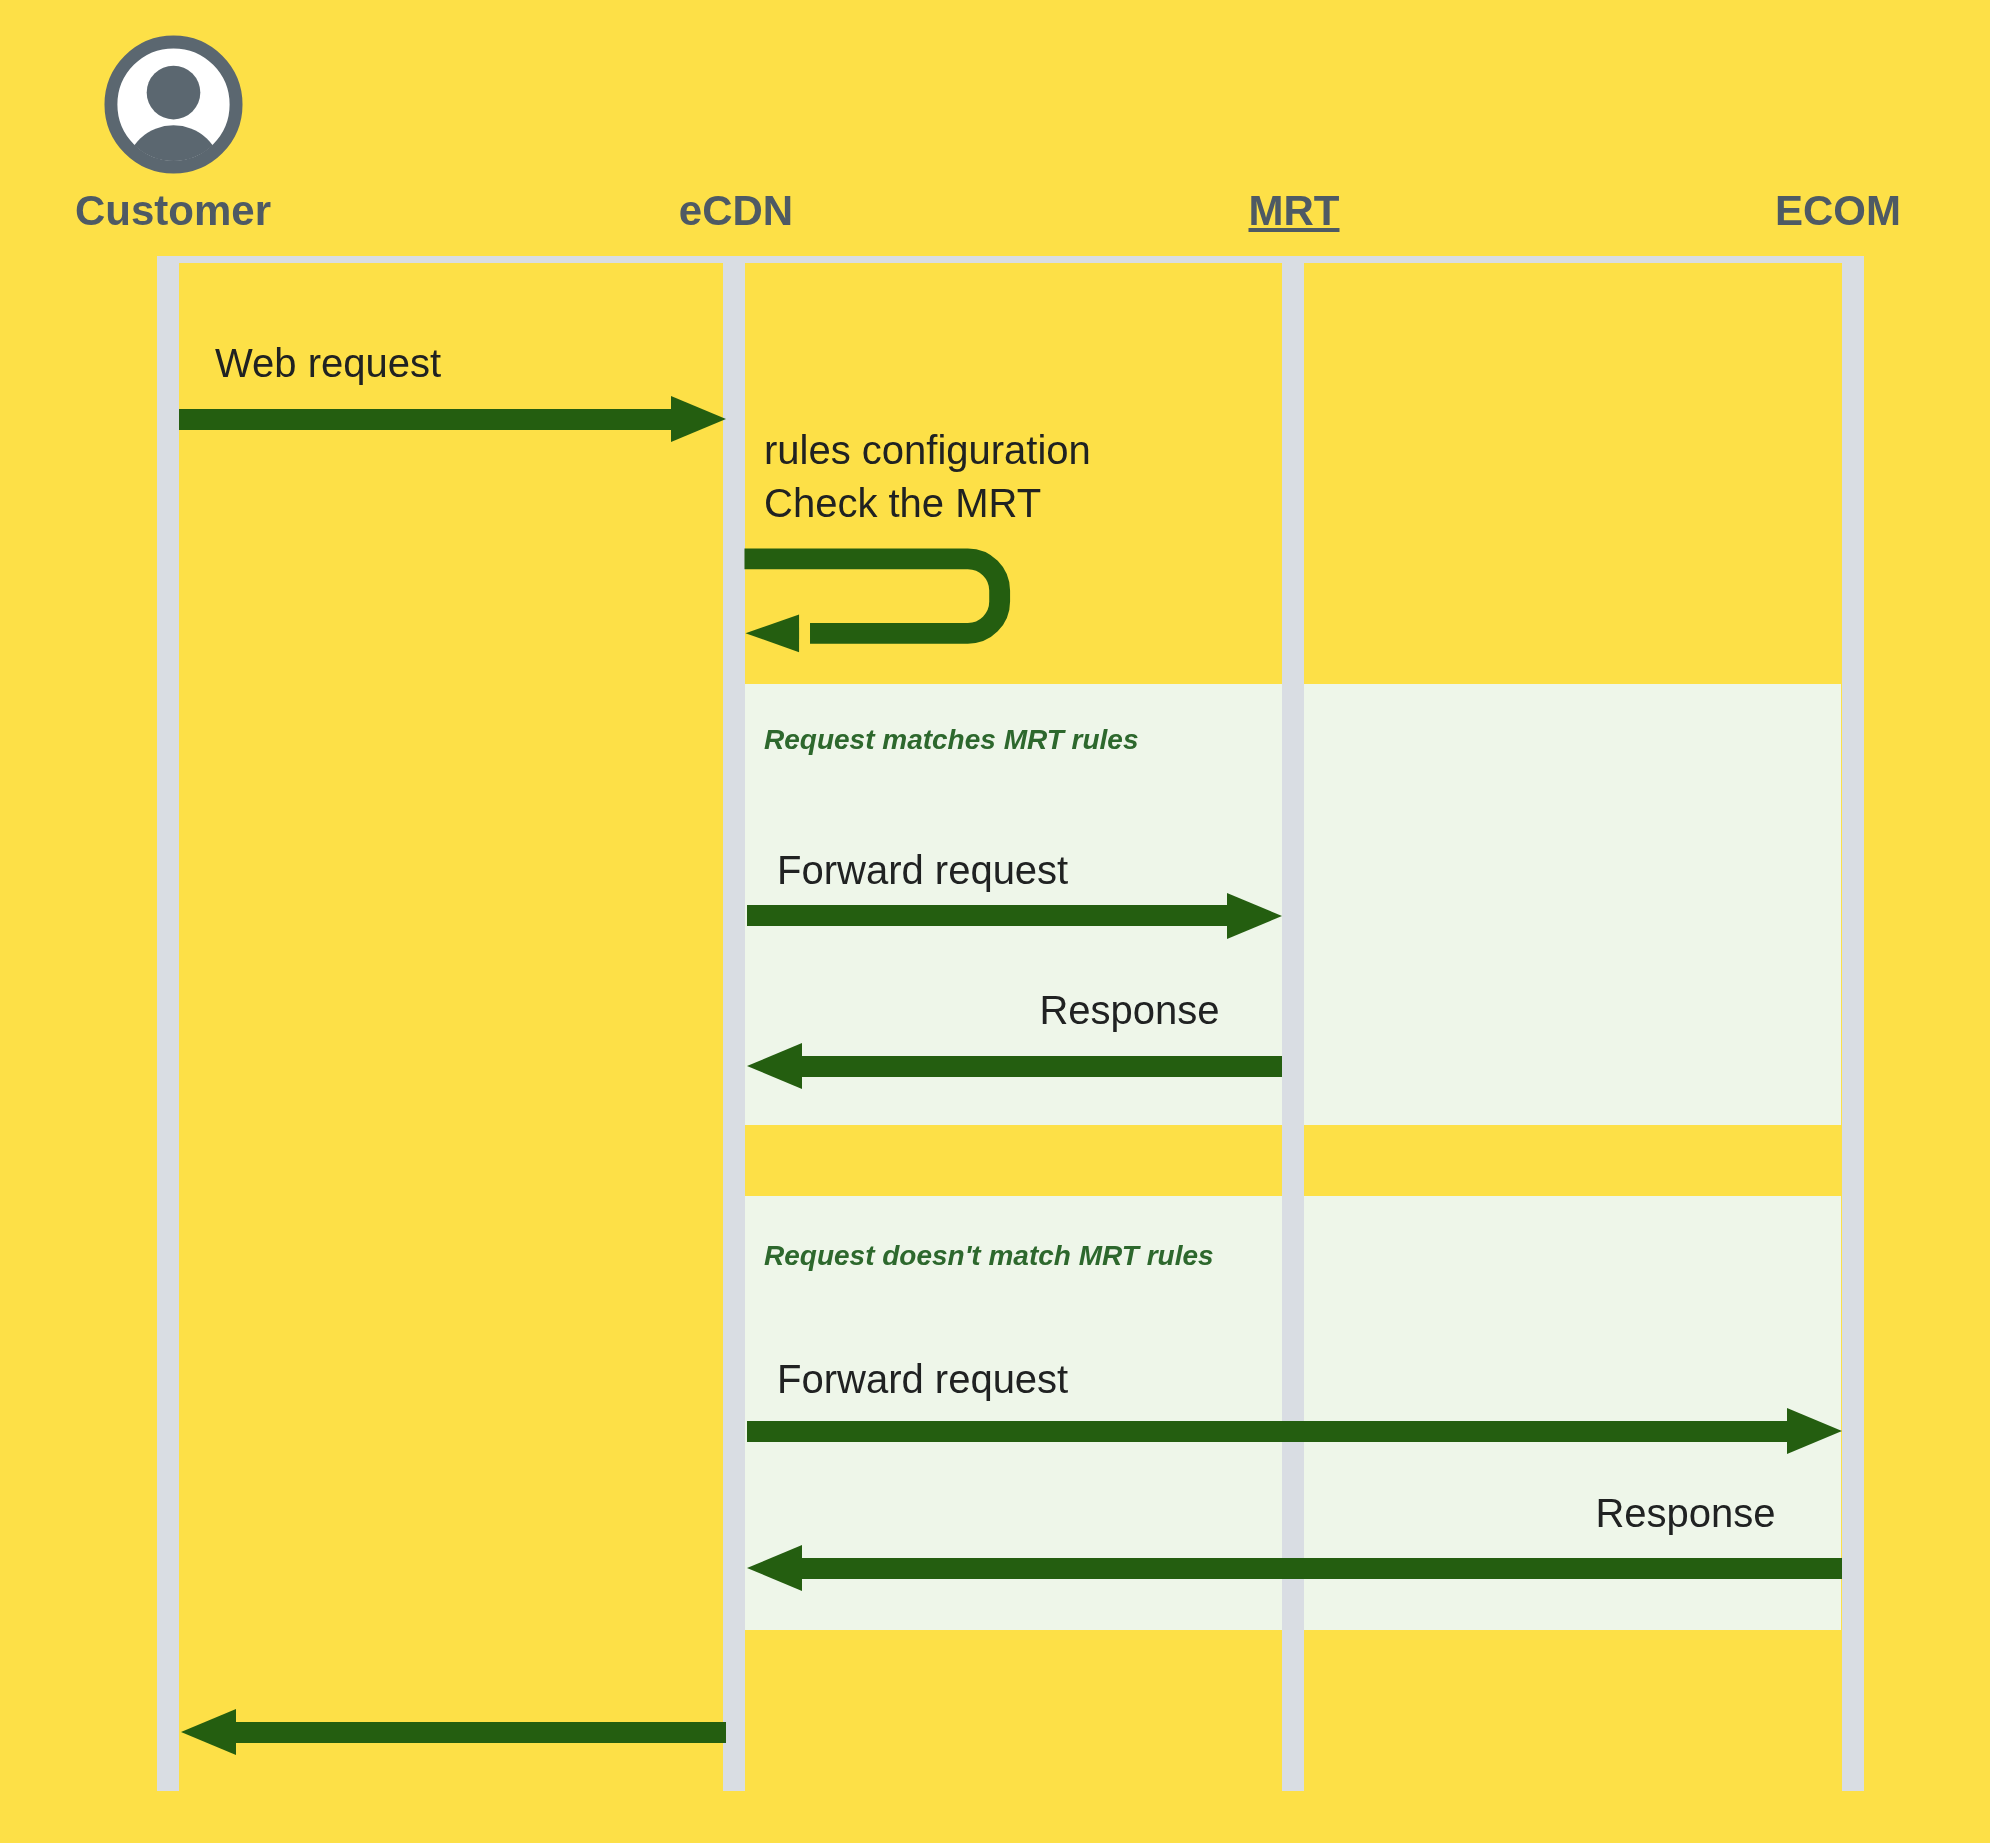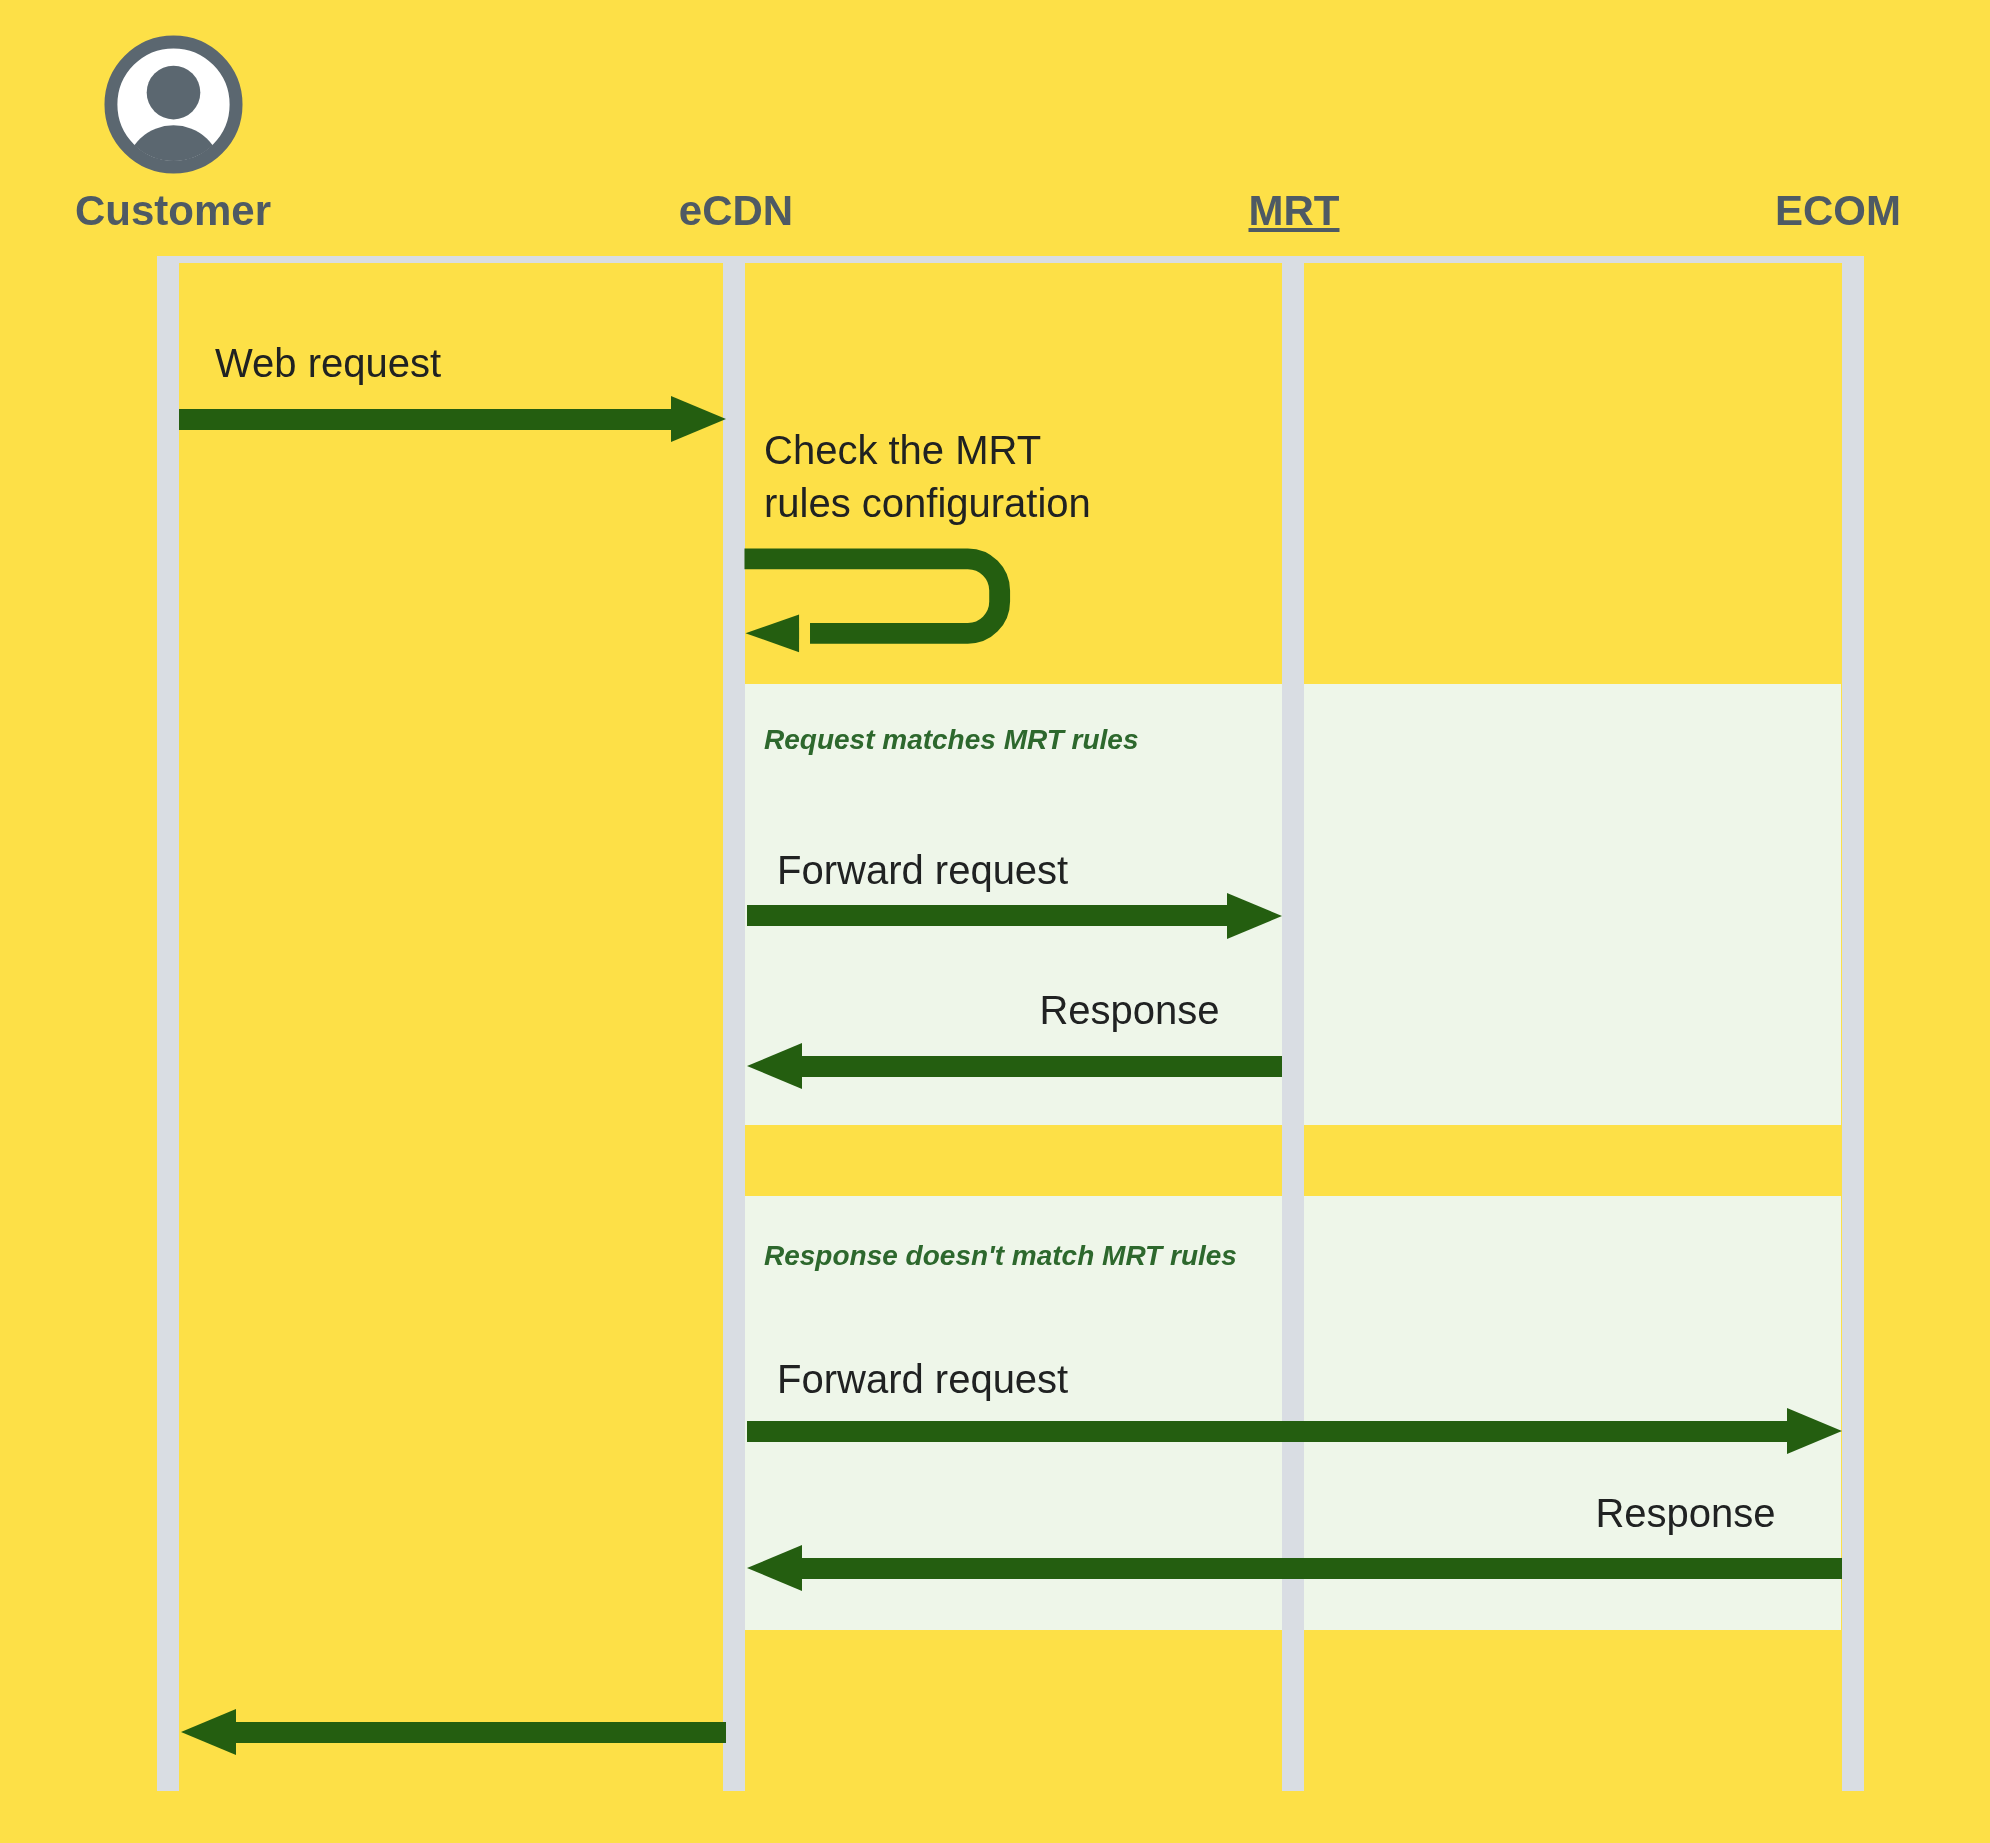--- a/index.html
+++ b/index.html
@@ -73,39 +73,39 @@
   <div class="actor-label" style="left:173px;">Customer</div>
   <div class="actor-label" style="left:736px;">eCDN</div>
   <div class="actor-label" style="left:1294px;text-decoration:underline;">MRT</div>
   <div class="actor-label" style="left:1838px;">ECOM</div>
 
   <div class="msg-label" style="left:202px;top:341px;">Web request</div>
   <div class="shaft" style="left:179px;top:409px;width:492px;"></div>
   <div class="head right" style="left:671px;top:396px;"></div>
 
   <div class="note-label" style="left:764px;top:424px;">
+    <div>rules configuration</div>
     <div>Check the MRT</div>
-    <div>rules configuration</div>
   </div>
   <svg class="selfloop" width="299" height="139" viewBox="0 0 300 140">
     <path d="M 12 22 H 237 A 32 32 0 0 1 269 54 V 65 A 32 32 0 0 1 237 97 H 78" fill="none" stroke="#245e10" stroke-width="21"></path>
     <polygon points="13,97 67,78 67,116" fill="#245e10"></polygon>
   </svg>
 
   <div class="section-title" style="left:764px;top:724px;">Request matches MRT rules</div>
 
   <div class="msg-label" style="left:764px;top:848px;">Forward request</div>
   <div class="shaft" style="left:747px;top:905px;width:480px;"></div>
   <div class="head right" style="left:1227px;top:893px;"></div>
 
   <div class="msg-label right" style="left:967px;top:988px;width:299px;">Response</div>
   <div class="head left" style="left:747px;top:1043px;"></div>
   <div class="shaft" style="left:802px;top:1056px;width:480px;"></div>
 
-  <div class="section-title" style="left:764px;top:1240px;">Response doesn't match MRT rules</div>
+  <div class="section-title" style="left:764px;top:1240px;">Request doesn't match MRT rules</div>
 
   <div class="msg-label" style="left:764px;top:1357px;">Forward request</div>
   <div class="shaft" style="left:747px;top:1421px;width:1040px;"></div>
   <div class="head right" style="left:1787px;top:1408px;"></div>
 
   <div class="msg-label right" style="left:1523px;top:1491px;width:299px;">Response</div>
   <div class="head left" style="left:747px;top:1545px;"></div>
   <div class="shaft" style="left:802px;top:1558px;width:1040px;"></div>
 
   <div class="head left" style="left:181px;top:1709px;"></div>

